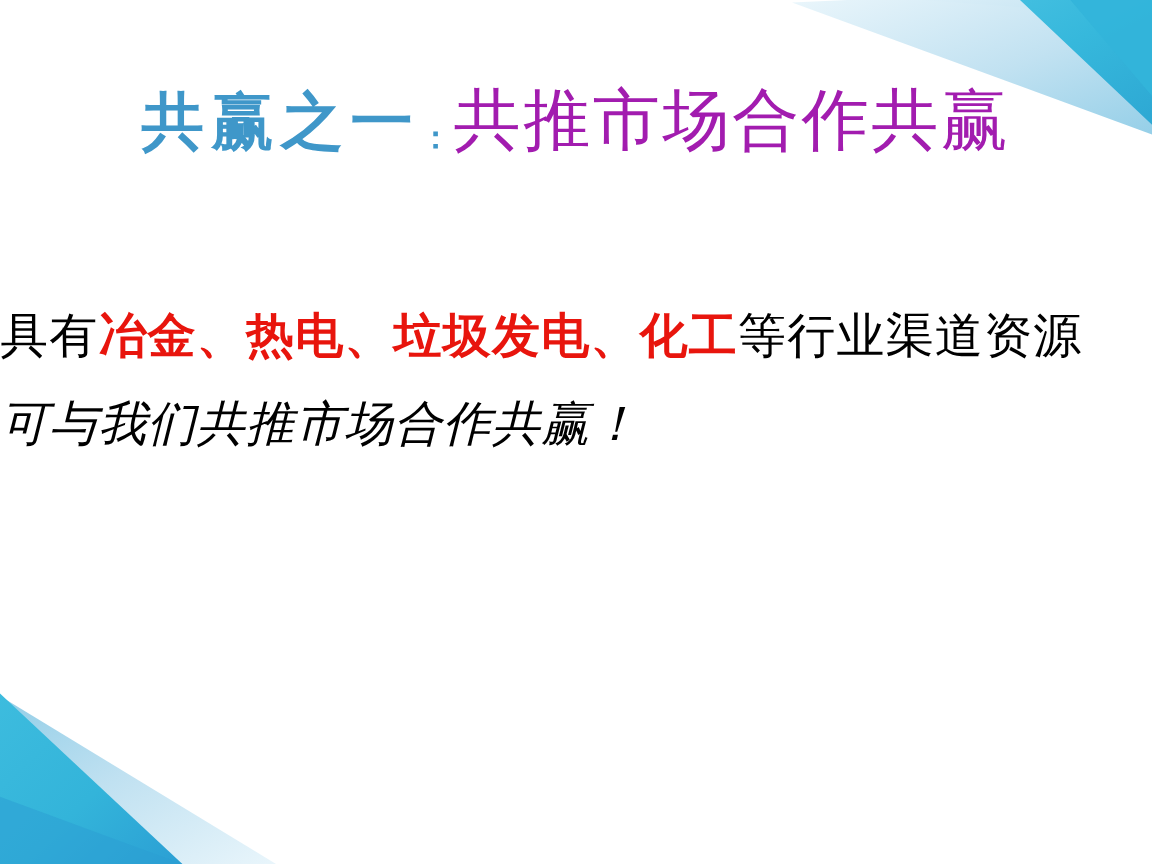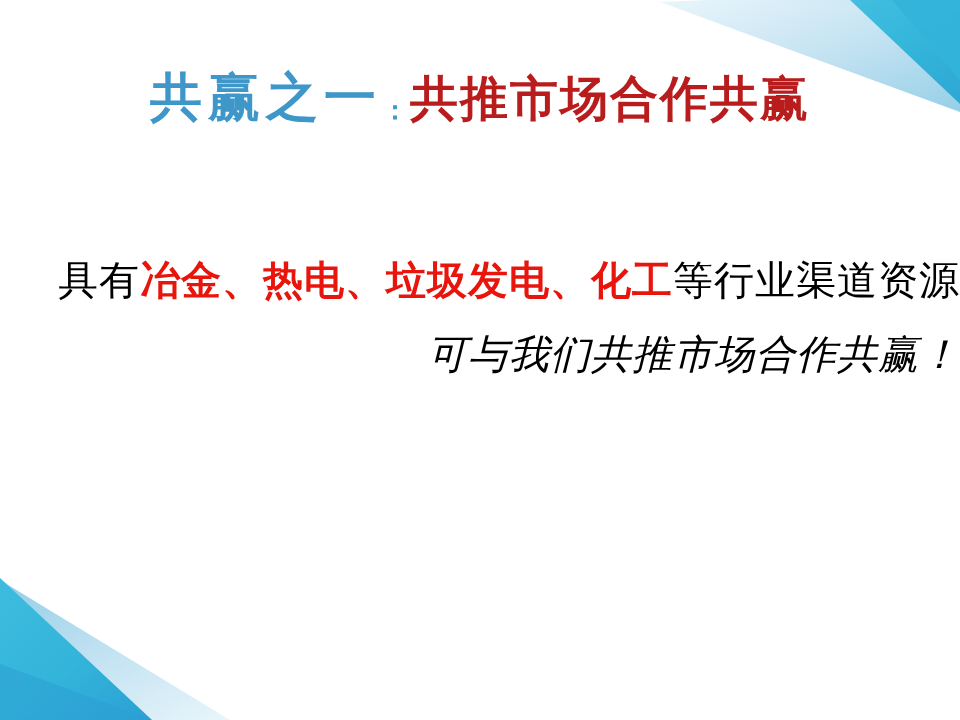--- a/index.html
+++ b/index.html
@@ -60,35 +60,35 @@
   .title-colon {
     font-size: 26px;
     font-weight: bold;
     color: #3f97c9;
     padding: 0 2px 0 0;
     position: relative;
     top: 4px;
     font-family: "Liberation Sans", sans-serif;
   }
   .title-sub {
-    font-size: 48px;
-    font-weight: bold;
+    font-size: 56px;
+    font-weight: normal;
     letter-spacing: 2px;
-    color: #b91c1c;
+    color: #a21caf;
     font-family: "DejaVu Serif", "Liberation Serif", serif;
     vertical-align: baseline;
   }
 
   
   #body-block {
     position: absolute;
     left: 0;
     top: 243px;
     width: 960px;
-    text-align: right;
+    text-align: left;
   }
   .body-line {
     line-height: 74px;
     white-space: nowrap;
     font-size: 40px;
   }
   .seg-plain {
     color: #000000;
     font-weight: normal;
     letter-spacing: 1px;

